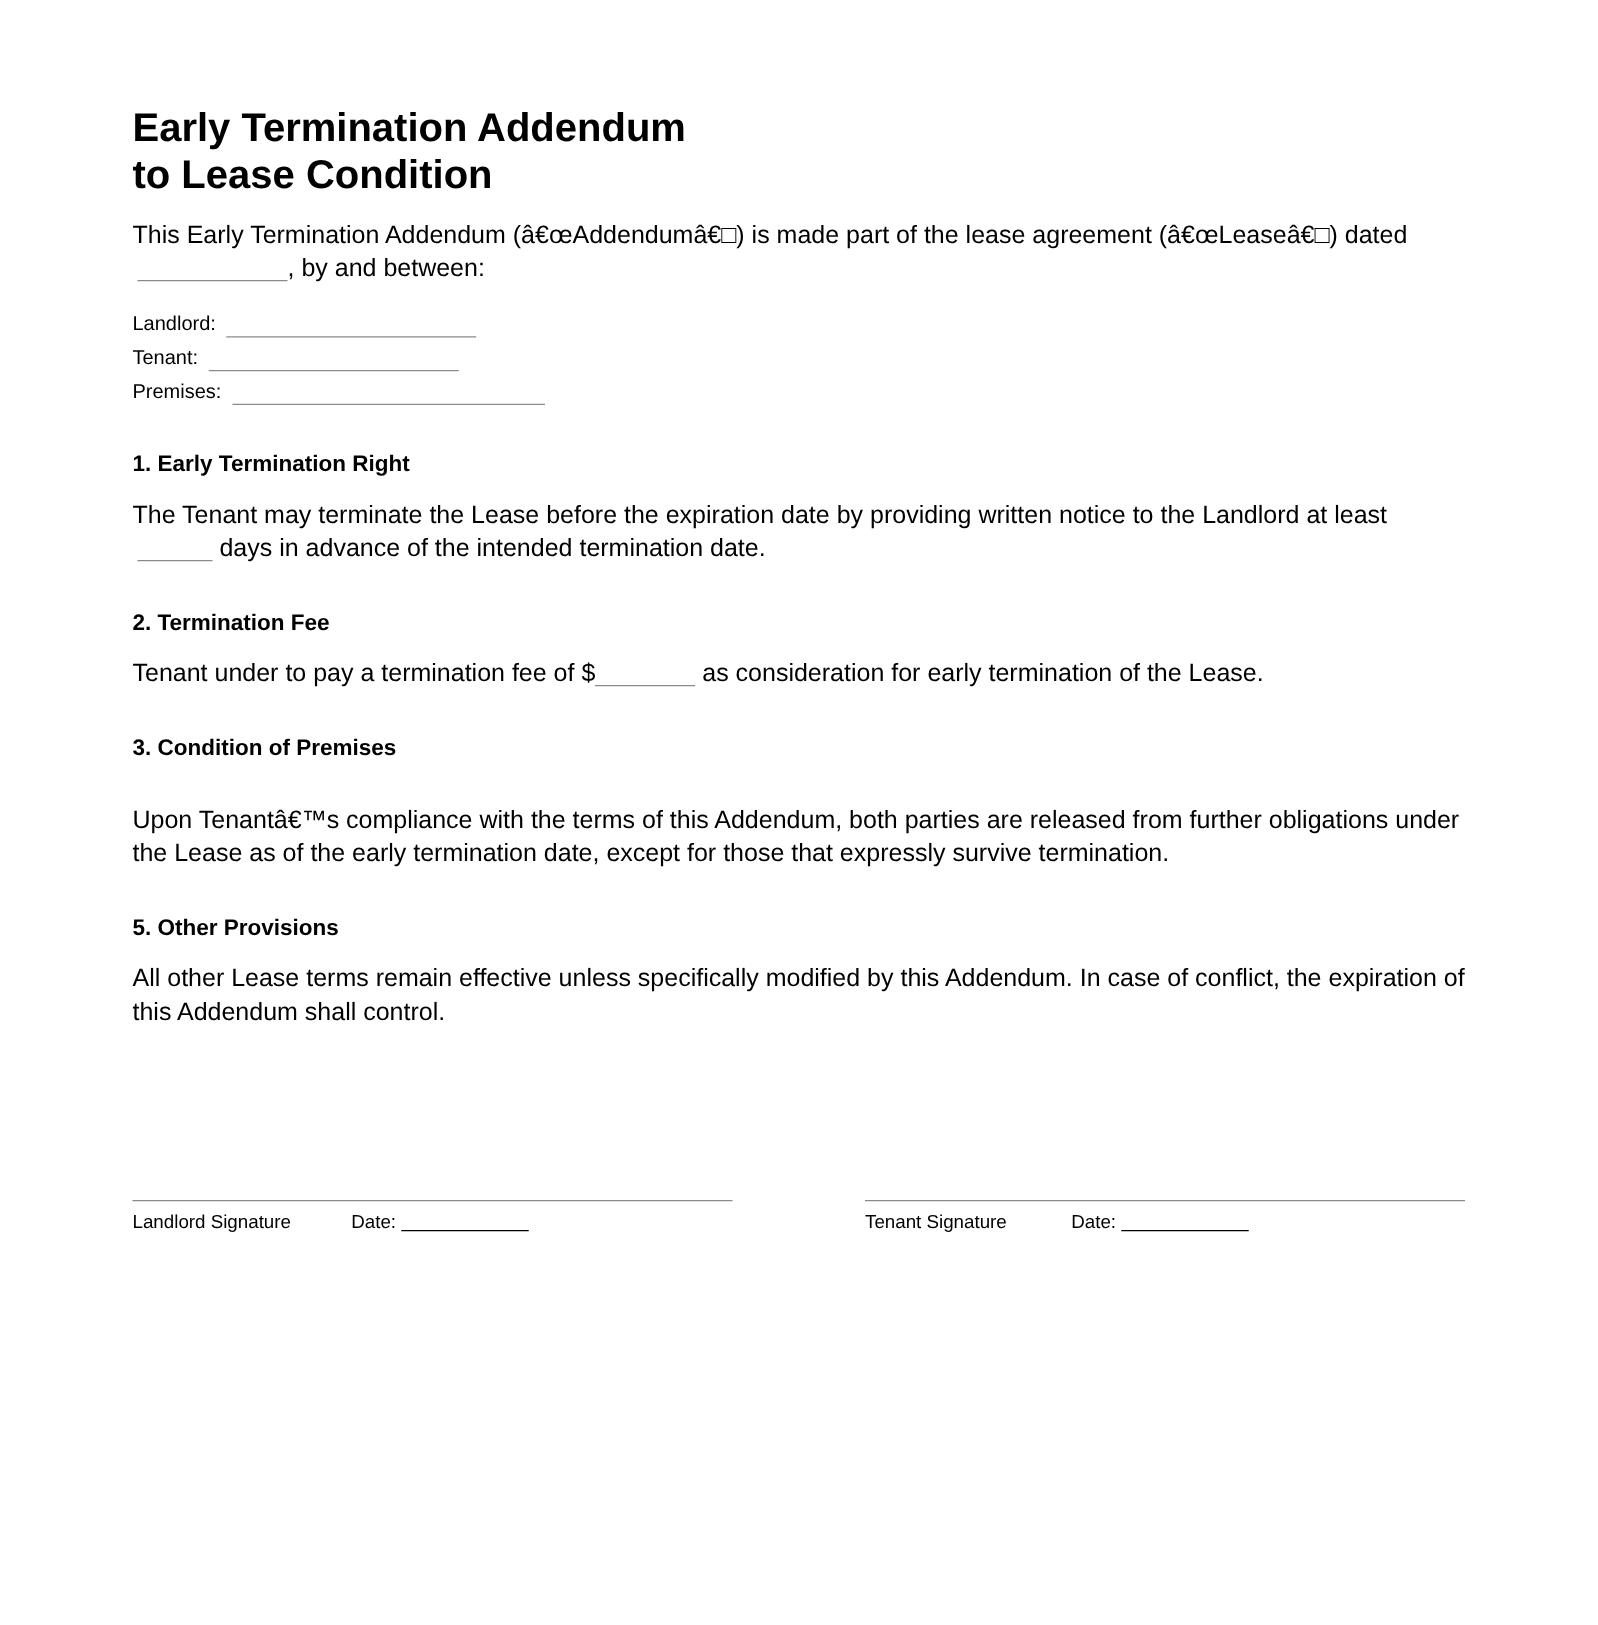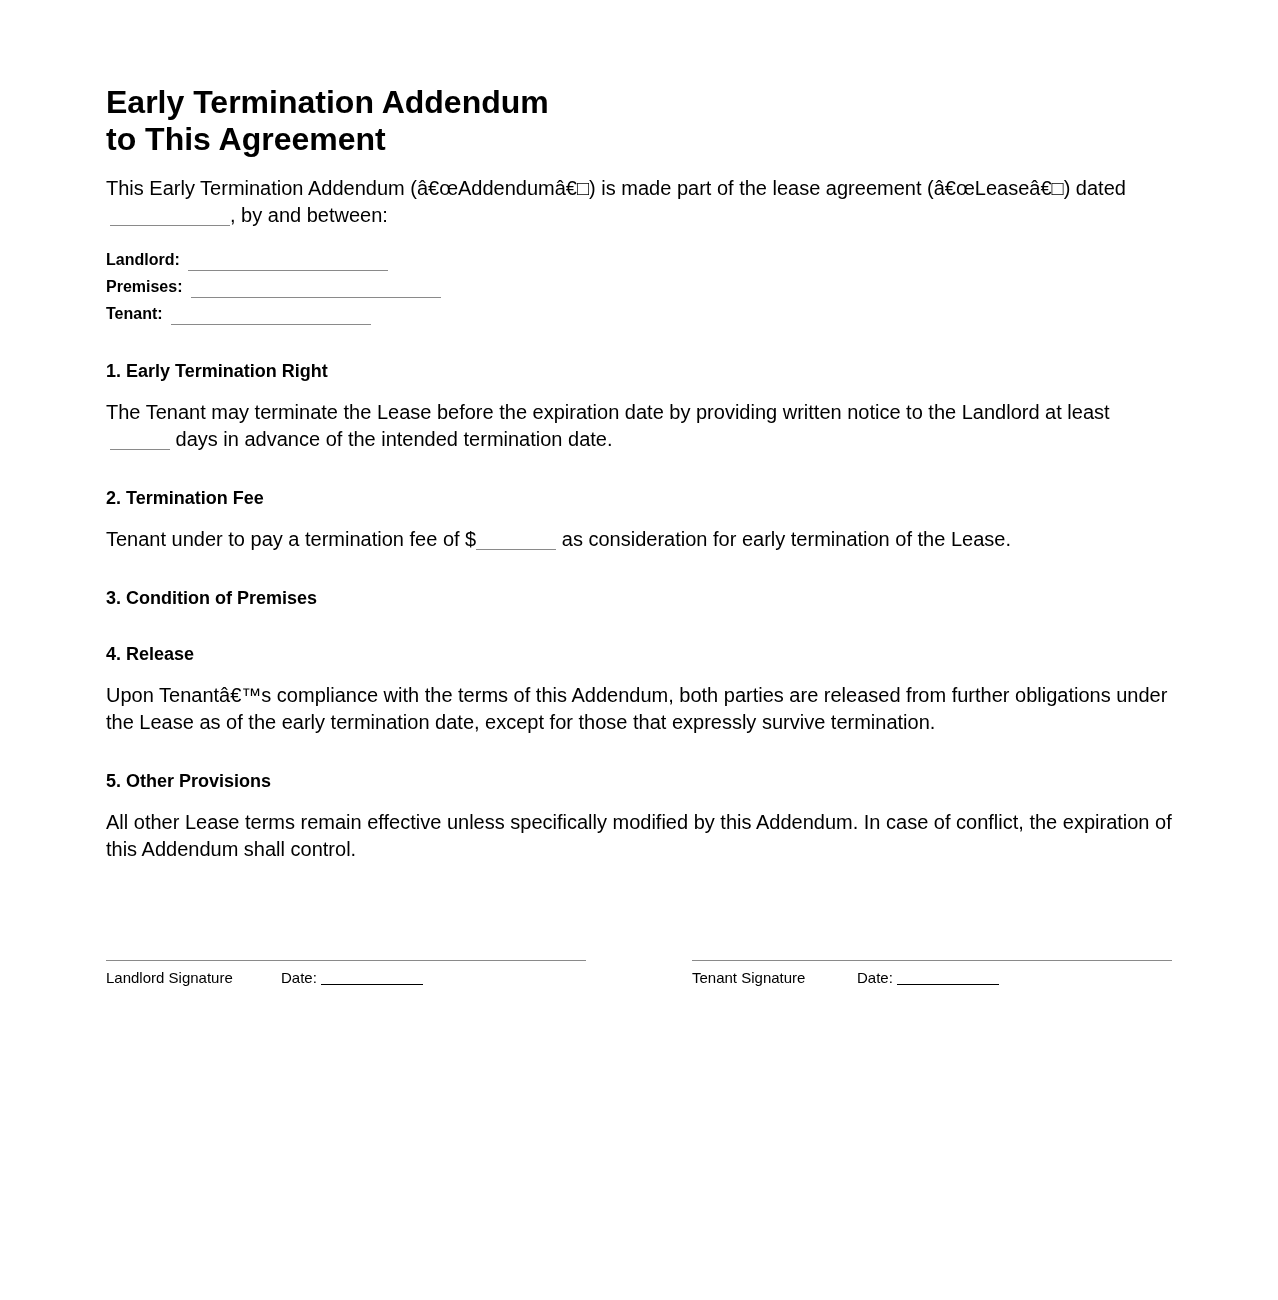--- a/index.html
+++ b/index.html
@@ -42,21 +42,21 @@
     .intro .blank { width: 120px; }
     .party-block {
       margin-top: 17px;
     }
     .party-row {
       font-size: 16px;
       line-height: 27px;
       height: 27px;
     }
     .party-row .label {
-      font-weight: bold;
+      font-weight: normal;
     }
     .party-row .blank { vertical-align: -6px; }
     .party-row.landlord .blank { width: 200px; }
     .party-row.tenant .blank { width: 200px; }
     .party-row.premises .blank { width: 250px; }
 
     h2.section-title {
       font-size: 18px;
       font-weight: bold;
       line-height: 22px;
@@ -101,39 +101,39 @@
       margin-left: 4px;
       vertical-align: -1px;
     }
   </style>
 </head>
 <body>
 
 <div class="page">
   <h1 class="doc-title">
     <span>Early Termination Addendum</span><br>
-    <span>to This Agreement</span>
+    <span>to Lease Condition</span>
   </h1>
 
   <p class="intro">
     <span>This Early Termination Addendum (â€œAddendumâ€□) is made part of the lease agreement (â€œLeaseâ€□) dated</span>
     <span class="blank"></span><span>, by and between:</span>
   </p>
 
   <div class="party-block">
     <div class="party-row landlord">
       <span class="label">Landlord:</span>
       <span class="blank"></span>
     </div>
+    <div class="party-row tenant">
+      <span class="label">Tenant:</span>
+      <span class="blank"></span>
+    </div>
     <div class="party-row premises">
       <span class="label">Premises:</span>
-      <span class="blank"></span>
-    </div>
-    <div class="party-row tenant">
-      <span class="label">Tenant:</span>
       <span class="blank"></span>
     </div>
   </div>
 
   <div class="section first">
     <h2 class="section-title">1. Early Termination Right</h2>
     <p>
       <span>The Tenant may terminate the Lease before the expiration date by providing written notice to the Landlord at least</span>
       <span class="blank days-blank"></span><span> days in advance of the intended termination date.</span>
     </p>
@@ -144,21 +144,20 @@
     <p>
       <span>Tenant under to pay a termination fee of $</span><span class="blank fee-blank"></span><span> as consideration for early termination of the Lease.</span>
     </p>
   </div>
 
   <div class="section">
     <h2 class="section-title">3. Condition of Premises</h2>
   </div>
 
   <div class="section">
-    <h2 class="section-title">4. Release</h2>
     <p>Upon Tenantâ€™s compliance with the terms of this Addendum, both parties are released from further obligations under the Lease as of the early termination date, except for those that expressly survive termination.</p>
   </div>
 
   <div class="section">
     <h2 class="section-title">5. Other Provisions</h2>
     <p>All other Lease terms remain effective unless specifically modified by this Addendum. In case of conflict, the expiration of this Addendum shall control.</p>
   </div>
 </div>
 
 <div class="signatures">

